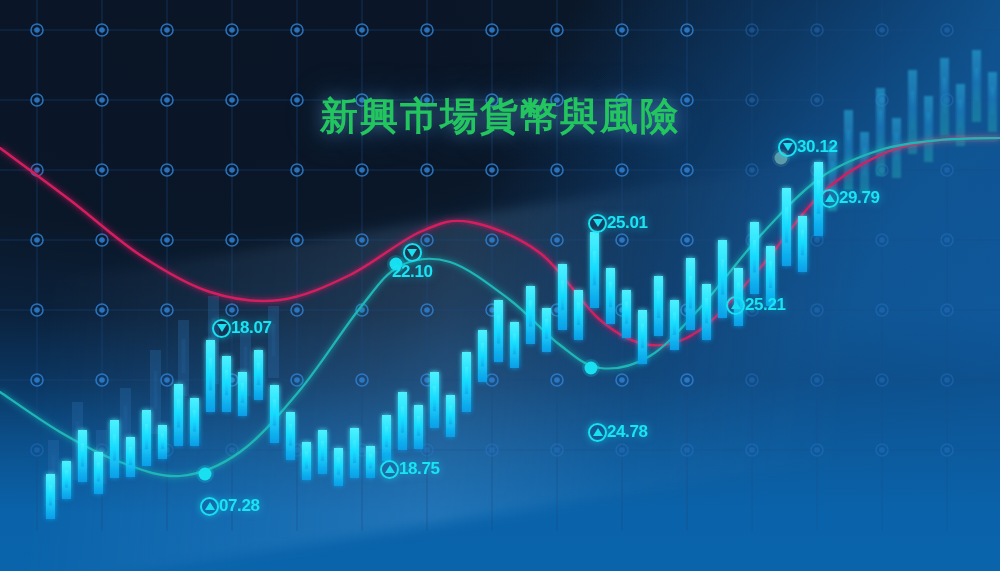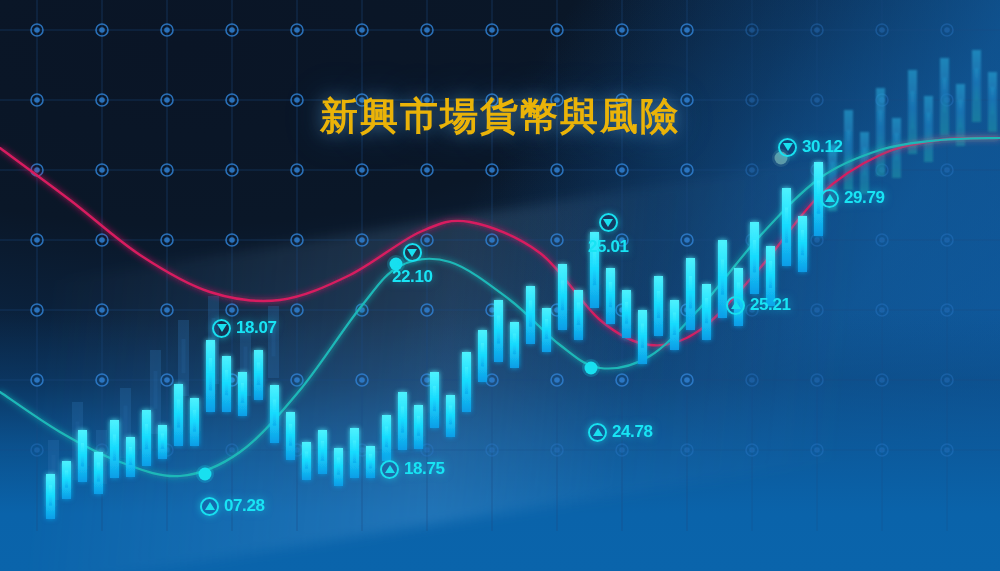--- a/index.html
+++ b/index.html
@@ -40,32 +40,32 @@
   }
   .bg-glow-r{
     position:absolute;right:-120px;top:-80px;width:620px;height:520px;
     background:radial-gradient(ellipse at center, rgba(20,105,185,0.30) 0%, rgba(16,80,150,0.10) 50%, rgba(0,0,0,0) 72%);
   }
   svg.layer{position:absolute;inset:0;width:1000px;height:571px;overflow:visible;}
   
   .title{
     position:absolute;left:0;right:0;top:66px;
     text-align:center;
-    color:#eab308;
+    color:#22c55e;
     font-size:38px;
     font-weight:700;
     letter-spacing:2px;
     text-shadow:0 0 18px rgba(120,200,255,0.45),0 0 42px rgba(60,150,230,0.30);
     z-index:8;
     user-select:none;
   }
   
   .marker{
     position:absolute;z-index:9;
-    display:flex;align-items:center;gap:5px;
+    display:flex;align-items:center;
     white-space:nowrap;user-select:none;
   }
   .marker .ring{
     width:19px;height:19px;flex:0 0 19px;
     border:2px solid #18e0f0;border-radius:50%;
     display:flex;align-items:center;justify-content:center;
     box-shadow:0 0 7px rgba(24,224,240,0.55);
   }
   .marker .tri-up{
     width:0;height:0;border-left:5px solid transparent;border-right:5px solid transparent;
@@ -554,21 +554,21 @@
           <span class="tri-down"></span>
         </span>
         <span class="val">22.10</span>
       </div>
       <div class="marker" style="left: 380px; top: 459px;">
         <span class="ring">
           <span class="tri-up"></span>
         </span>
         <span class="val">18.75</span>
       </div>
-      <div class="marker" style="left: 588px; top: 213px; flex-direction: column;">
+      <div class="marker" style="left: 588px; top: 213px;">
         <span class="ring">
           <span class="tri-down"></span>
         </span>
         <span class="val">25.01</span>
       </div>
       <div class="marker" style="left: 588px; top: 390px; margin-top: 32px;">
         <span class="ring">
           <span class="tri-up"></span>
         </span>
         <span class="val">24.78</span>

